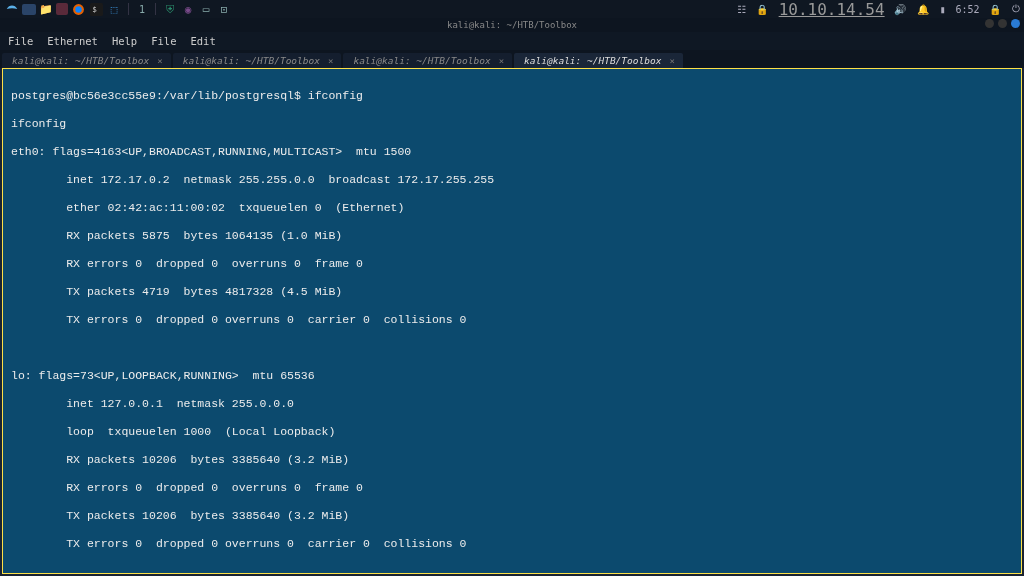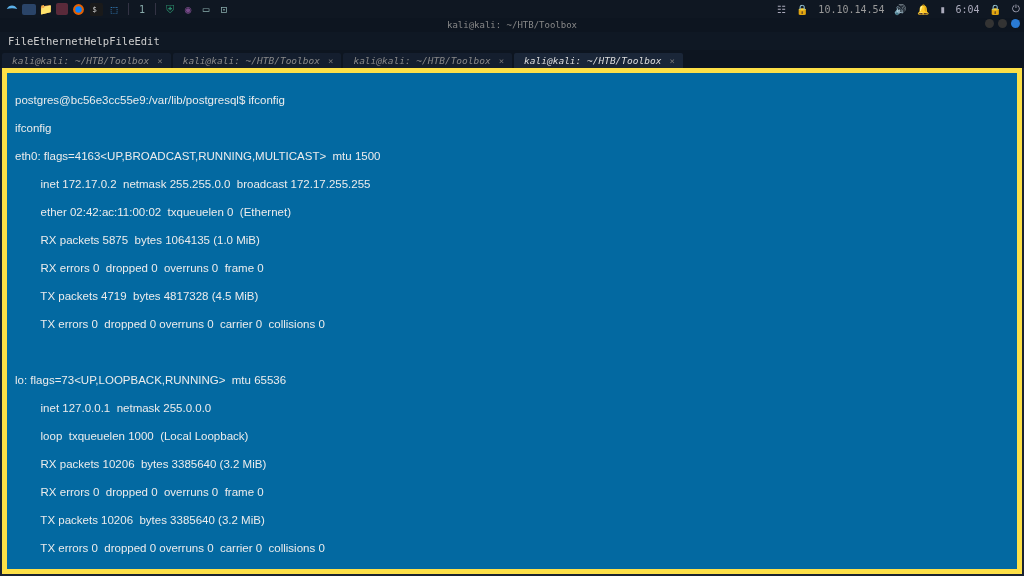--- a/index.html
+++ b/index.html
@@ -21,21 +21,21 @@
   justify-content: space-between;
 }
 .taskbar-left { display: flex; align-items: center; gap: 2px; }
 .taskbar-right { display: flex; align-items: center; gap: 10px; color: #aab; font-size: 10px; }
 .tb-icon {
   width: 16px; height: 16px; display: flex; align-items: center; justify-content: center;
   font-size: 11px; color: #8aa;
 }
 .tb-sep { width: 1px; height: 12px; background: #334; margin: 0 4px; }
 .workspace-label { color: #8aa; font-size: 10px; margin: 0 4px; }
-.remote-ip { color: #999; font-size: 10px; }
+.remote-ip { color: #999; font-size: 16px; text-decoration: underline; }
 
 .titlebar {
   height: 14px;
   background: #0d1520;
   display: flex;
   align-items: center;
   justify-content: center;
   position: relative;
   font-size: 9px;
   color: #888;
@@ -47,20 +47,21 @@
 .win-min { background: #333; }
 .win-max { background: #333; }
 .win-close { background: #2a7bd4; }
 
 .menubar {
   height: 18px;
   background: #0f1824;
   display: flex;
   align-items: center;
   padding: 0 8px;
+  gap: 14px;
   font-size: 10.5px;
   color: #ccc;
 }
 .menubar span { cursor: default; }
 
 .tabbar {
   height: 18px;
   background: #0d1520;
   display: flex;
   align-items: flex-end;
@@ -76,31 +77,31 @@
   align-items: center;
   gap: 8px;
   border-top-left-radius: 2px;
   border-top-right-radius: 2px;
   font-style: italic;
 }
 .tab.active { color: #ddd; background: #1a2638; }
 .tab-close { font-style: normal; font-size: 9px; color: #777; }
 
 .terminal {
-  background: #0369a1;
+  background: #0c4a6e;
   margin: 0 2px 2px 2px;
   height: calc(576px - 18px - 14px - 18px - 18px - 2px);
   padding: 6px 8px;
-  font-family: Liberation Sans, sans-serif;
+  font-family: Liberation Mono, monospace;
   font-size: 11.5px;
   line-height: 14px;
   color: #ececec;
   white-space: pre;
   overflow: hidden;
-  border: 5px solid #fde047;
+  border: 1px solid #fde047;
 }
 </style>
 </head>
 <body>
 
 <div class="taskbar">
   <div class="taskbar-left">
     <span class="tb-icon">
       <svg width="14" height="14" viewBox="0 0 24 24">
           <path fill="#5bb0e8" d="M3 12c4-8 14-8 18 0-6-2-12-2-18 0z"></path>
@@ -130,21 +131,21 @@
     <span class="tb-icon">▭</span>
     <span class="tb-icon">⊡</span>
   </div>
   <div class="taskbar-right">
     <span>☷</span>
     <span>🔒</span>
     <span class="remote-ip">10.10.14.54</span>
     <span>🔊</span>
     <span>🔔</span>
     <span>▮</span>
-    <span>6:04</span>
+    <span>6:52</span>
     <span>🔒</span>
     <span>⏻</span>
   </div>
 </div>
 
 <div class="titlebar">
   <span>kali@kali: ~/HTB/Toolbox</span>
   <div class="titlebar-controls">
     <span class="win-dot win-min"></span>
     <span class="win-dot win-max"></span>

